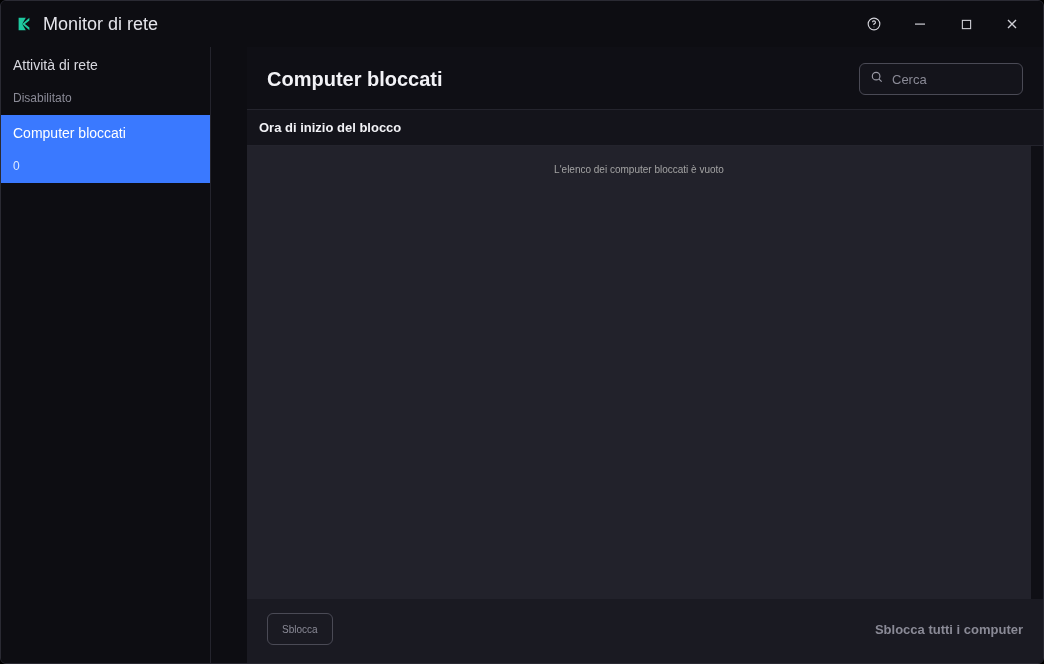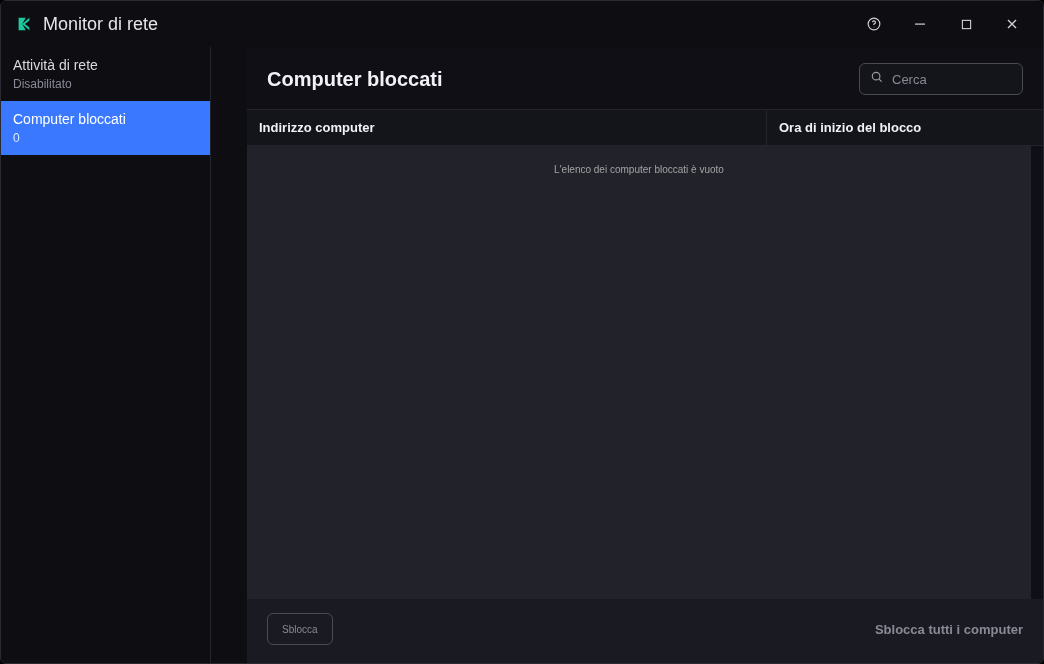--- a/index.html
+++ b/index.html
@@ -41,21 +41,21 @@
     width: 210px;
     background: #0d0d12;
     border-right: 1px solid #24242d;
     display: flex; flex-direction: column;
   }
   .side-item {
     padding: 10px 12px 10px 12px;
     cursor: pointer;
   }
   .side-item .side-label { font-size: 14px; color: #d9d9e0; }
-  .side-item .side-sub { font-size: 12px; color: #8a8a96; margin-top: 4px; }
+  .side-item .side-sub { font-size: 12px; color: #8a8a96; margin-top: 18px; }
   .side-item.active {
     background: #3a79ff;
   }
   .side-item.active .side-label { color: #ffffff; font-size: 14px; }
   .side-item.active .side-sub { color: #dceaff; }
 
   .main {
     flex: 1;
     display: flex; flex-direction: column;
     background: #1a1a22;
@@ -192,21 +192,20 @@
             <svg width="14" height="14" viewBox="0 0 24 24" fill="none" stroke="#9a9aa6" stroke-width="2">
               <circle cx="10.5" cy="10.5" r="6.5"></circle>
                 <path d="M20 20 L15.5 15.5"></path>
             </svg>
           </span>
           <input class="search-input" type="text" placeholder="Cerca" style="">
         </div>
       </div>
 
       <div class="table-head">
-        <div class="th col1">Indirizzo computer</div>
         <div class="th col2">Ora di inizio del blocco</div>
       </div>
 
       <div class="table-body">
         <span>L'elenco dei computer bloccati è vuoto</span>
       </div>
 
       <div class="footer">
         <button class="btn">Sblocca</button>
         <span class="footer-spacer"></span>

